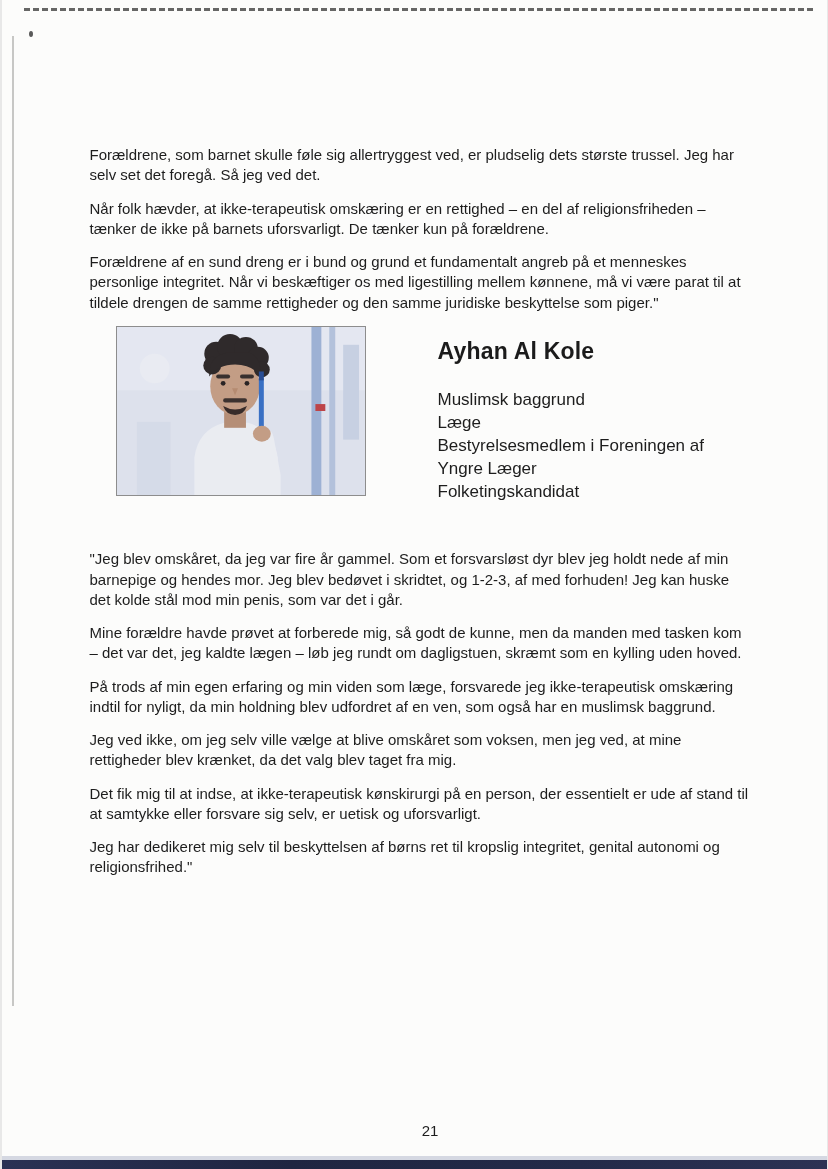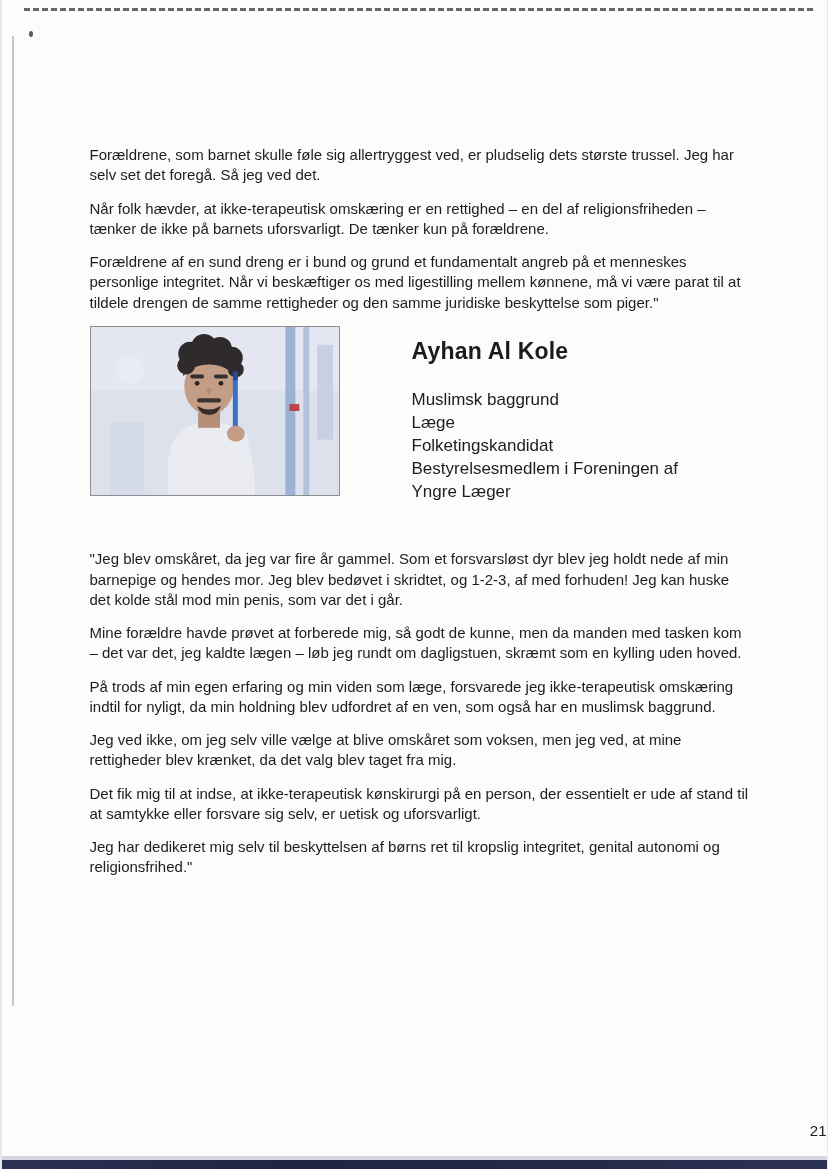--- a/index.html
+++ b/index.html
@@ -58,20 +58,21 @@
     width: 660px;
     font-size: 15px;
     line-height: 1.35;
   }
   p.para { margin: 0 0 13px 0; }
   .profile-row {
     display: flex;
     align-items: flex-start;
     margin-top: 7px;
     margin-bottom: 46px;
+    justify-content: flex-end;
   }
   .photo-frame {
     flex: none;
     width: 250px;
     height: 170px;
     border: 1px solid #8d8d8d;
     background: #e6e9f1;
   }
   .photo-frame svg { display: block; width: 100%; height: 100%; }
   .profile-info {
@@ -87,21 +88,21 @@
   }
   .bio-line {
     width: 312px;
     font-size: 17px;
     line-height: 1.35;
   }
   .page-number {
     position: absolute;
     left: 0; right: 0;
     bottom: 30px;
-    text-align: right;
+    text-align: center;
     font-size: 15px;
     color: #1d1d1d;
     padding-left: 32px;
   }
 </style>
 </head>
 <body>
 
 <div class="page">
 
@@ -161,22 +162,22 @@
           <ellipse cx="146" cy="108" rx="9" ry="8" fill="#c99d7e"></ellipse>
 
           <rect width="250" height="170" fill="#8f9cc4" opacity="0.10"></rect>
         </svg>
       </div>
       <div class="profile-info">
         <h2 class="profile-name">Ayhan Al Kole</h2>
         <div class="bio">
           <div class="bio-line">Muslimsk baggrund</div>
           <div class="bio-line">Læge</div>
+          <div class="bio-line">Bestyrelsesmedlem i Foreningen af Yngre Læger</div>
           <div class="bio-line">Folketingskandidat</div>
-          <div class="bio-line">Bestyrelsesmedlem i Foreningen af Yngre Læger</div>
         </div>
       </div>
     </div>
 
     <p class="para">"Jeg blev omskåret, da jeg var fire år gammel. Som et forsvarsløst dyr blev jeg holdt nede af min barnepige og hendes mor. Jeg blev bedøvet i skridtet, og 1-2-3, af med forhuden! Jeg kan huske det kolde stål mod min penis, som var det i går.</p>
     <p class="para">Mine forældre havde prøvet at forberede mig, så godt de kunne, men da manden med tasken kom – det var det, jeg kaldte lægen – løb jeg rundt om dagligstuen, skræmt som en kylling uden hoved.</p>
     <p class="para">På trods af min egen erfaring og min viden som læge, forsvarede jeg ikke-terapeutisk omskæring indtil for nyligt, da min holdning blev udfordret af en ven, som også har en muslimsk baggrund.</p>
     <p class="para">Jeg ved ikke, om jeg selv ville vælge at blive omskåret som voksen, men jeg ved, at mine rettigheder blev krænket, da det valg blev taget fra mig.</p>
     <p class="para">Det fik mig til at indse, at ikke-terapeutisk kønskirurgi på en person, der essentielt er ude af stand til at samtykke eller forsvare sig selv, er uetisk og uforsvarligt.</p>
     <p class="para">Jeg har dedikeret mig selv til beskyttelsen af børns ret til kropslig integritet, genital autonomi og religionsfrihed."</p>

